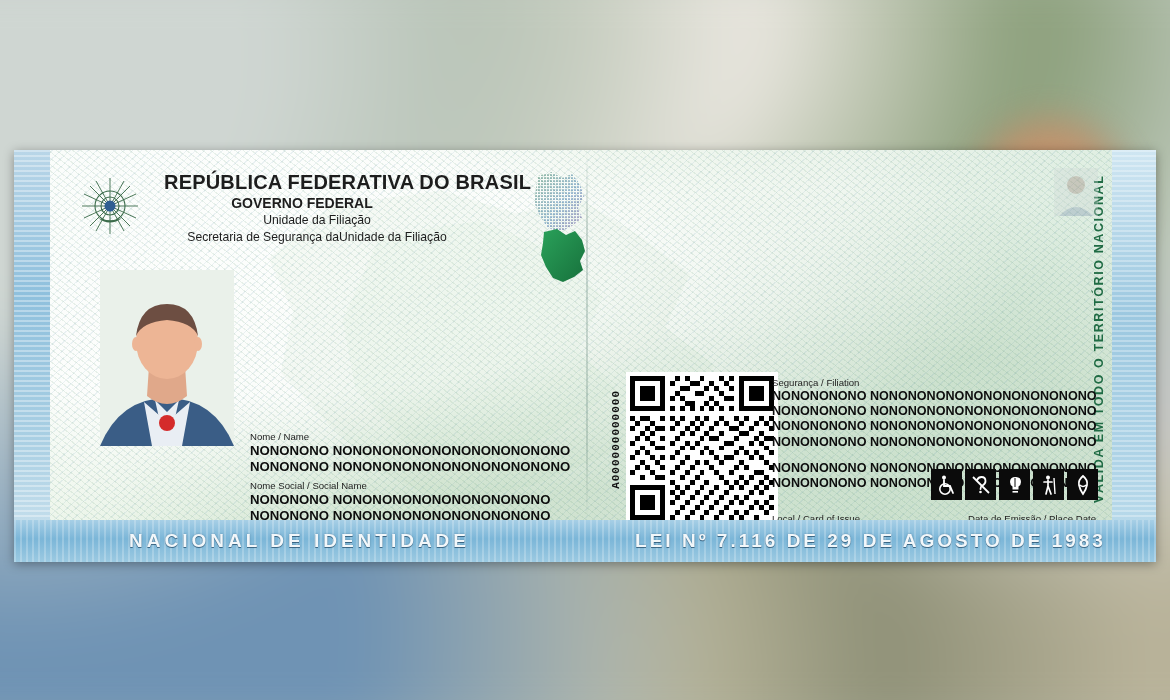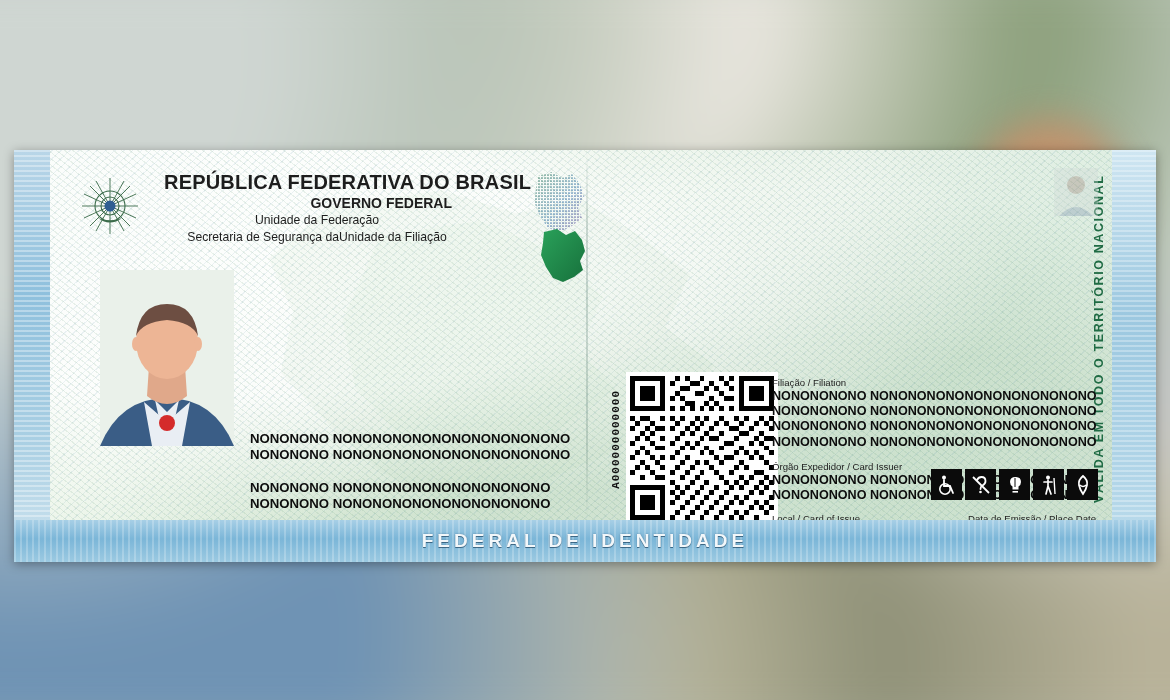--- a/index.html
+++ b/index.html
@@ -182,21 +182,21 @@
     font-weight: 700;
     color: #1d1d1d;
     letter-spacing: .2px;
     line-height: 1.08;
     margin-left: 12px;
   }
   .h-sub {
     font-size: 14px;
     font-weight: 700;
     color: #1d1d1d;
-    text-align: right;
+    text-align: center;
     width: 300px;
     margin-top: 1px;
   }
   .h-line {
     font-size: 12.2px;
     color: #1d1d1d;
     text-align: center;
     width: 330px;
     margin-top: 2px;
     line-height: 1.25;
@@ -340,21 +340,21 @@
           <line x1="8" y1="20" x2="60" y2="44"></line>
           <line x1="8" y1="44" x2="60" y2="20"></line>
         </g>
         <circle cx="34" cy="32" r="5.5" fill="#2f5f92"></circle>
         <path d="M22 44 q12 9 24 0 q-12 5 -24 0z" fill="#3b6b4a"></path>
       </svg>
 
       <div class="header-text">
         <div class="h-title">REPÚBLICA FEDERATIVA DO BRASIL</div>
         <div class="h-sub">GOVERNO FEDERAL</div>
-        <div class="h-line">Unidade da Federação</div>
+        <div class="h-line">Unidade da Filiação</div>
         <div class="h-line">Secretaria de Segurança daUnidade da Filiação</div>
       </div>
 
       <svg class="mini-map-a" viewBox="0 0 62 66">
         <defs>
           <linearGradient id="gmapA" x1="0" y1="0" x2="1" y2="1">
             <stop offset="0%" stop-color="#2d7a4d"></stop>
             <stop offset="55%" stop-color="#2f6fa8"></stop>
             <stop offset="100%" stop-color="#6b3f8f"></stop>
           </linearGradient>
@@ -391,25 +391,27 @@
         <path d="M55 130 l12 12 l12 -12 l-4 18 l-16 0z" fill="#e9eef4"></path>
         <circle cx="67" cy="153" r="8" fill="#d42b2b"></circle>
         <path d="M49 96 q18 16 36 0 l2 30 q-20 16 -40 0z" fill="#e0a88a"></path>
         <ellipse cx="67" cy="72" rx="31" ry="37" fill="#edb595"></ellipse>
         <path d="M36 66 q4 -32 31 -32 q27 0 31 32 q-6 -14 -31 -16 q-25 2 -31 16z" fill="#6d4e42"></path>
         <ellipse cx="36" cy="74" rx="4" ry="7" fill="#edb595"></ellipse>
         <ellipse cx="98" cy="74" rx="4" ry="7" fill="#edb595"></ellipse>
       </svg>
 
       <div class="field" style="left:236px; top:281px;">
+        <div class="f-label">Nome / Name</div>
         <div class="f-value">NONONONO NONONONONONONONONONONONO</div>
         <div class="f-value">NONONONO NONONONONONONONONONONONO</div>
       </div>
 
       <div class="field" style="left:236px; top:330px;">
+        <div class="f-label">Nome Social / Social Name</div>
         <div class="f-value">NONONONO NONONONONONONONONONONO</div>
         <div class="f-value">NONONONO NONONONONONONONONONONO</div>
       </div>
 
       <div class="field" style="left:236px; top:376px;">
         <div class="f-label">Registro Geral-CPF / Personal Number</div>
         <div class="f-value">000.000.000-00</div>
       </div>
 
       <div class="field" style="left:428px; top:376px;">
@@ -660,29 +662,28 @@
               <rect x="14" y="28" width="1" height="1"></rect>
               <rect x="17" y="28" width="1" height="1"></rect>
               <rect x="20" y="28" width="1" height="1"></rect>
               <rect x="22" y="28" width="1" height="1"></rect>
               <rect x="25" y="28" width="1" height="1"></rect>
           </g>
         </svg>
       </div>
 
       <div class="field" style="left:758px; top:227px;">
-        <div class="f-label">Filiação / Filiation</div>
+        <div class="f-label">Segurança / Filiation</div>
         <div class="f-value small">NONONONONO NONONONONONONONONONONONO</div>
         <div class="f-value small">NONONONONO NONONONONONONONONONONONO</div>
         <div class="f-value small">NONONONONO NONONONONONONONONONONONO</div>
         <div class="f-value small">NONONONONO NONONONONONONONONONONONO</div>
       </div>
 
       <div class="field" style="left:758px; top:311px;">
-        <div class="f-label">Órgão Expedidor / Card Issuer</div>
         <div class="f-value small">NONONONONO NONONONONONONONONONONONO</div>
         <div class="f-value small">NONONONONO NONONONONONONONONONONONO</div>
       </div>
 
       <div class="field" style="left:758px; top:363px;">
         <div class="f-label">Local / Card of Issue</div>
         <div class="f-value">NONONONONONONO / NO</div>
       </div>
 
       <div class="field" style="left:954px; top:363px;">
@@ -728,18 +729,19 @@
         </div>
         <div class="picto">
           <svg width="22" height="22" viewBox="0 0 22 22">
             <path d="M11 2 q5 4 4 9 q-1 5 -4 9 q-3 -4 -4 -9 q-1 -5 4 -9z" fill="none" stroke="#fff" stroke-width="1.8"></path>
             <path d="M8 11 q3 3 6 0" stroke="#fff" stroke-width="1.6" fill="none"></path>
           </svg>
         </div>
       </div>
 
       <div class="bottom-bar">
-        <div class="bottom-left-text">FEDERAL DE IDENTIDADE</div>
+        <div class="bottom-left-text">NACIONAL DE IDENTIDADE</div>
+        <div class="bottom-right-text">LEI Nº 7.116 DE 29 DE AGOSTO DE 1983</div>
       </div>
 
     </div>
   </div>
 </div>
 
 </body></html>

